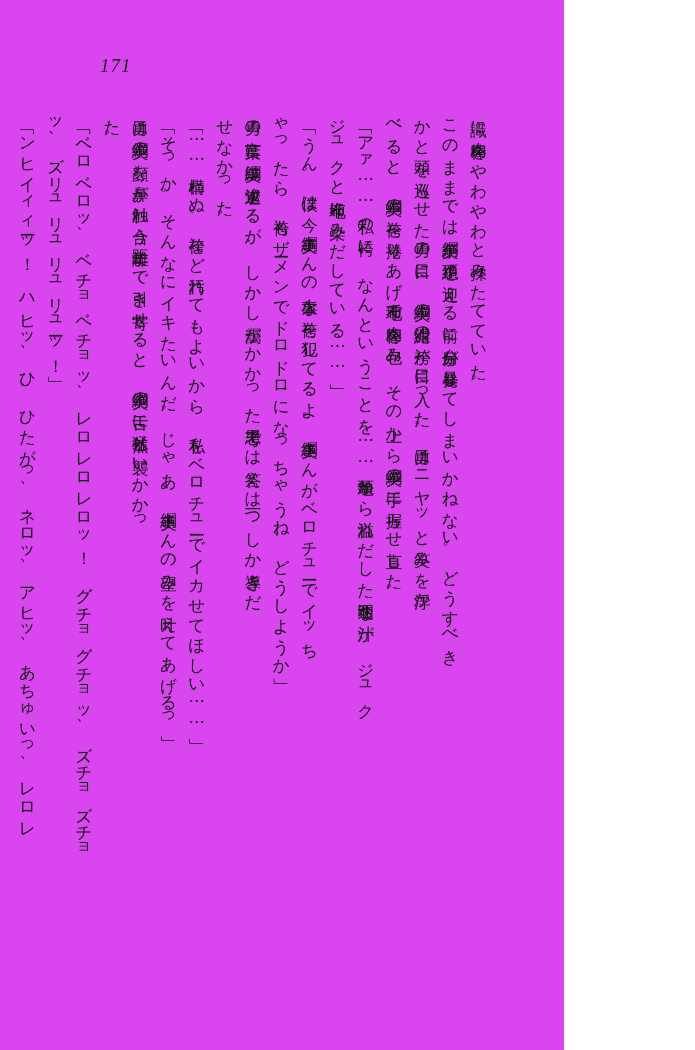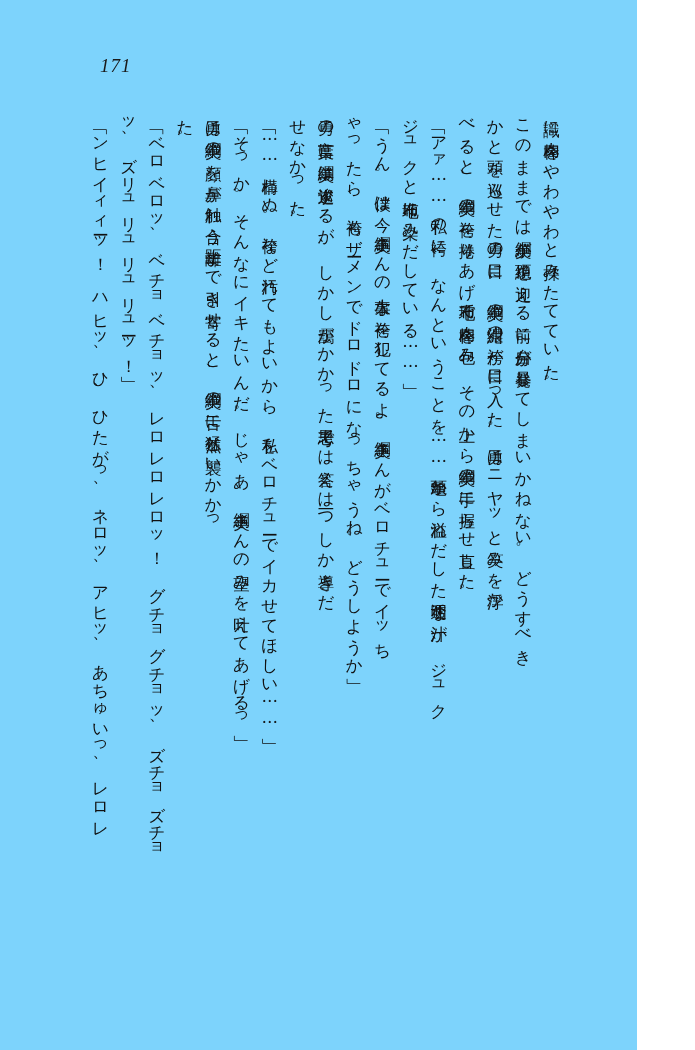--- a/index.html
+++ b/index.html
@@ -10,23 +10,23 @@
   body {
     width: 695px;
     height: 1050px;
     font-family: "Liberation Serif", "DejaVu Serif", serif;
     color: #111111;
     overflow: hidden;
   }
 
   .page {
     position: relative;
-    width: 637px;
+    width: 564px;
     height: 1050px;
-    background: #7dd3fc;
+    background: #d946ef;
     box-sizing: border-box;
   }
 
   
   .page-number {
     position: absolute;
     left: 100px;
     top: 55px;
     font-size: 19px;
     font-style: italic;

